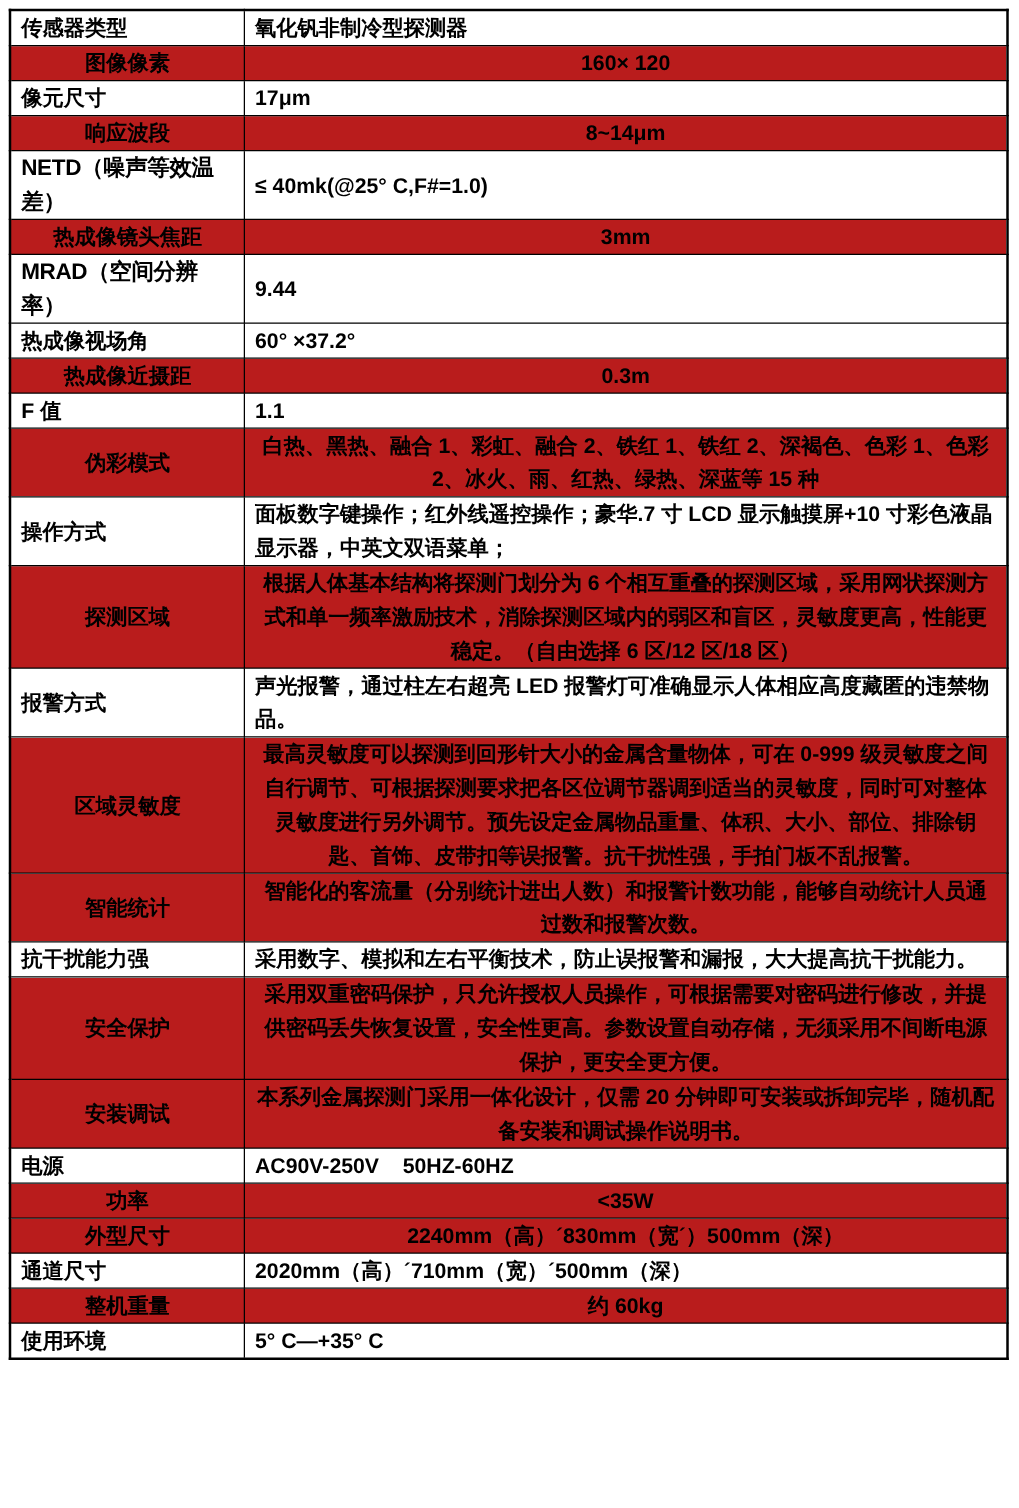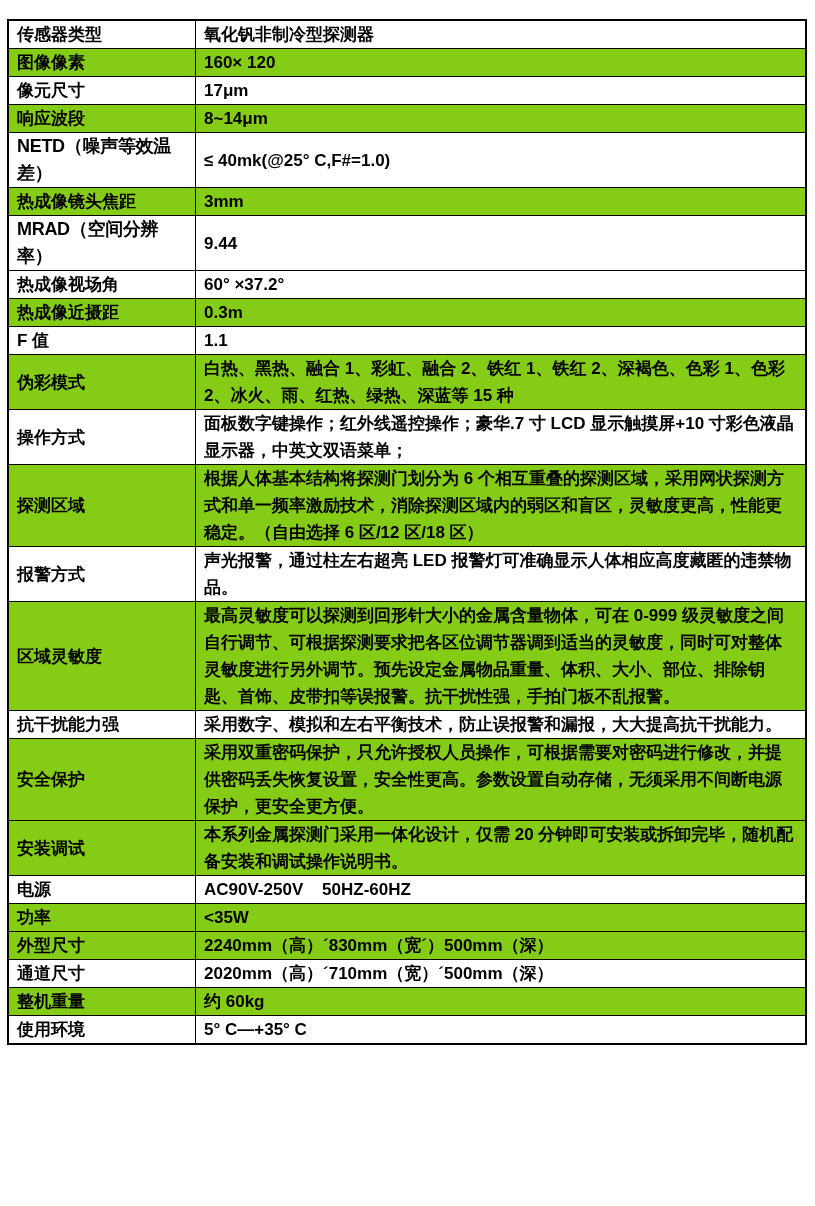--- a/index.html
+++ b/index.html
@@ -5,21 +5,20 @@
   html, body {
     margin: 0;
     padding: 0;
     width: 815px;
     height: 1206px;
     background: #ffffff;
     font-family: "Liberation Sans", "DejaVu Sans", sans-serif;
   }
   .page {
     padding: 7px 7px 0 7px;
-    margin-top: 12px;
   }
   table.spec-table {
     border-collapse: collapse;
     width: 800px;
     table-layout: fixed;
     border: 2px solid #000000;
   }
   table.spec-table td {
     border: 1px solid #000000;
     color: #000000;
@@ -35,21 +34,22 @@
     width: 170px;
   }
   td.label.compact {
     font-size: 18px;
     letter-spacing: -0.3px;
   }
   td.value {
     padding-left: 12px;
   }
   tr.shaded td {
-    background: #84cc16;
+    background: #b91c1c;
+    text-align: center;
   }
 </style>
 </head>
 <body>
 
 <div class="page">
   <table class="spec-table">
     <tbody>
         <tr>
           <td class="label">传感器类型</td>
@@ -104,20 +104,24 @@
           <td class="value">根据人体基本结构将探测门划分为 6 个相互重叠的探测区域，采用网状探测方式和单一频率激励技术，消除探测区域内的弱区和盲区，灵敏度更高，性能更稳定。（自由选择 6 区/12 区/18 区）</td>
         </tr>
         <tr>
           <td class="label">报警方式</td>
           <td class="value">声光报警，通过柱左右超亮 LED 报警灯可准确显示人体相应高度藏匿的违禁物品。</td>
         </tr>
         <tr class="shaded">
           <td class="label">区域灵敏度</td>
           <td class="value">最高灵敏度可以探测到回形针大小的金属含量物体，可在 0-999 级灵敏度之间自行调节、可根据探测要求把各区位调节器调到适当的灵敏度，同时可对整体灵敏度进行另外调节。预先设定金属物品重量、体积、大小、部位、排除钥匙、首饰、皮带扣等误报警。抗干扰性强，手拍门板不乱报警。</td>
         </tr>
+        <tr class="shaded">
+          <td class="label">智能统计</td>
+          <td class="value">智能化的客流量（分别统计进出人数）和报警计数功能，能够自动统计人员通过数和报警次数。</td>
+        </tr>
         <tr>
           <td class="label">抗干扰能力强</td>
           <td class="value">采用数字、模拟和左右平衡技术，防止误报警和漏报，大大提高抗干扰能力。</td>
         </tr>
         <tr class="shaded">
           <td class="label">安全保护</td>
           <td class="value">采用双重密码保护，只允许授权人员操作，可根据需要对密码进行修改，并提供密码丢失恢复设置，安全性更高。参数设置自动存储，无须采用不间断电源保护，更安全更方便。</td>
         </tr>
         <tr class="shaded">
           <td class="label">安装调试</td>

